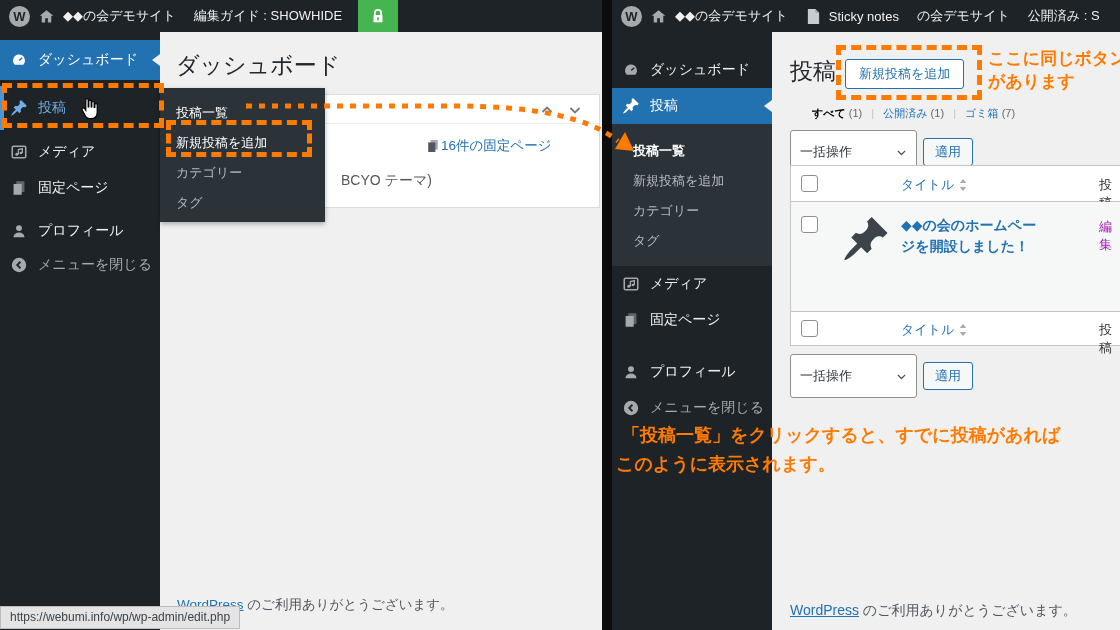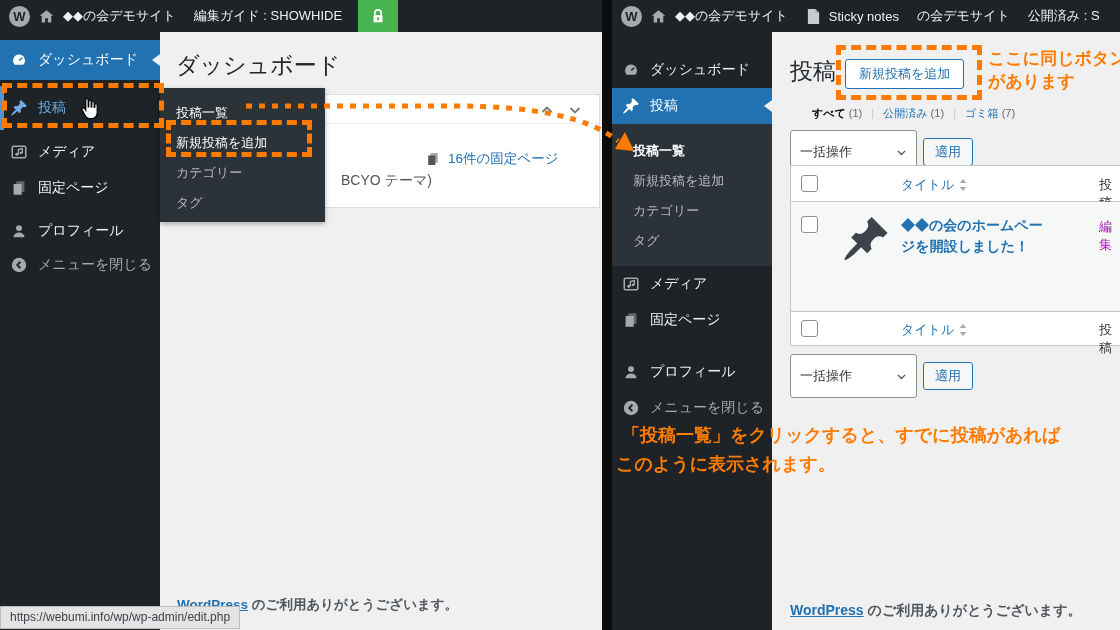--- a/index.html
+++ b/index.html
@@ -52,26 +52,26 @@
   .flyout .fi-bright{color:#fff;}
 
   
   .content{position:absolute; left:160px; top:32px; right:0; bottom:0; background:var(--bg); z-index:1;}
   .h1{position:absolute; font-size:23px; font-weight:400; color:#23282d; white-space:nowrap;}
 
   
   .widget{position:absolute; left:16px; top:62px; width:424px; height:114px; background:#fff; border:1px solid #dcdcde;}
   .widget-head{height:29px; border-bottom:1px solid #eeeeef; position:relative;}
   .w-chev{position:absolute; top:7px; color:#787c82; display:inline-flex;}
-  .w-link{position:absolute; left:248px; top:42px; display:flex; align-items:center; gap:7px;
-    color:var(--blue); font-size:13.5px; white-space:nowrap;margin-top:13px;}
+  .w-link{position:absolute; left:248px; top:42px; display:flex; align-items:center; 
+    color:var(--blue); font-size:13.5px; white-space:nowrap;}
   .w-link .icon{color:#50575e; display:inline-flex;}
   .w-theme{position:absolute; left:164px; top:77px; color:#50575e; font-size:14px; white-space:nowrap;}
 
-  .footer-txt{position:absolute; font-size:13.5px; color:#50575e; white-space:nowrap;font-weight:bold;}
+  .footer-txt{position:absolute; font-size:13.5px; color:#50575e; white-space:nowrap;}
   .footer-txt a{color:var(--blue); text-decoration:underline; cursor:pointer;}
 
   
   .dotbox{position:absolute; border:5px dashed var(--orange); z-index:9; pointer-events:none;}
   .note{position:absolute; color:var(--orange); font-weight:bold; white-space:nowrap; z-index:12;}
 
   
   .btn-addnew{position:absolute; left:73px; top:27px; height:30px; padding:0 13px; line-height:28px;
     background:#fff; border:1px solid var(--blue); border-radius:3px; color:var(--blue); font-size:13px; white-space:nowrap;}
   .filters{position:absolute; left:8px; top:74px; font-size:11px; white-space:nowrap; color:#646970;margin-left:32px;}
@@ -372,21 +372,21 @@
         <span class="col-author" style="top:10px;">投稿</span>
       </div>
       <div class="trow tbody">
         <span class="cb" style="left:10px;top:14px;"></span>
         <span style="position:absolute;left:50px;top:12px;">
           <svg width="50" height="50" viewBox="0 0 20 20">
               <path d="M10.44 3.02l1.82-1.82 6.36 6.35-1.83 1.82c-1.05-.68-2.48-.57-3.41.36l-.75.75c-.92.93-1.04 2.35-.35 3.41l-1.83 1.82-2.41-2.41-2.8 2.79c-.42.42-3.38 2.71-3.8 2.29s1.86-3.39 2.28-3.81l2.79-2.79L4.1 9.36l1.83-1.82c1.05.69 2.48.57 3.4-.36l.75-.75c.93-.92 1.05-2.35.36-3.41z" fill="#3c434a"></path>
             </svg>
         </span>
         <span class="row-title">
-          <span style="display:block;font-family:Liberation Serif, serif;">◆◆の会のホームペー</span>
+          <span style="display:block;">◆◆の会のホームペー</span>
           <span style="display:block;">ジを開設しました！</span>
         </span>
         <span class="row-edit">編集</span>
       </div>
       <div class="trow tfoot">
         <span class="cb" style="left:10px;top:8px;"></span>
         <span class="col-img" style="top:9px;">画像</span>
         <span class="col-title" style="top:9px;">
           <span>タイトル</span>
           <span class="icon" style="display:inline-flex;color:#a7aaad;">

